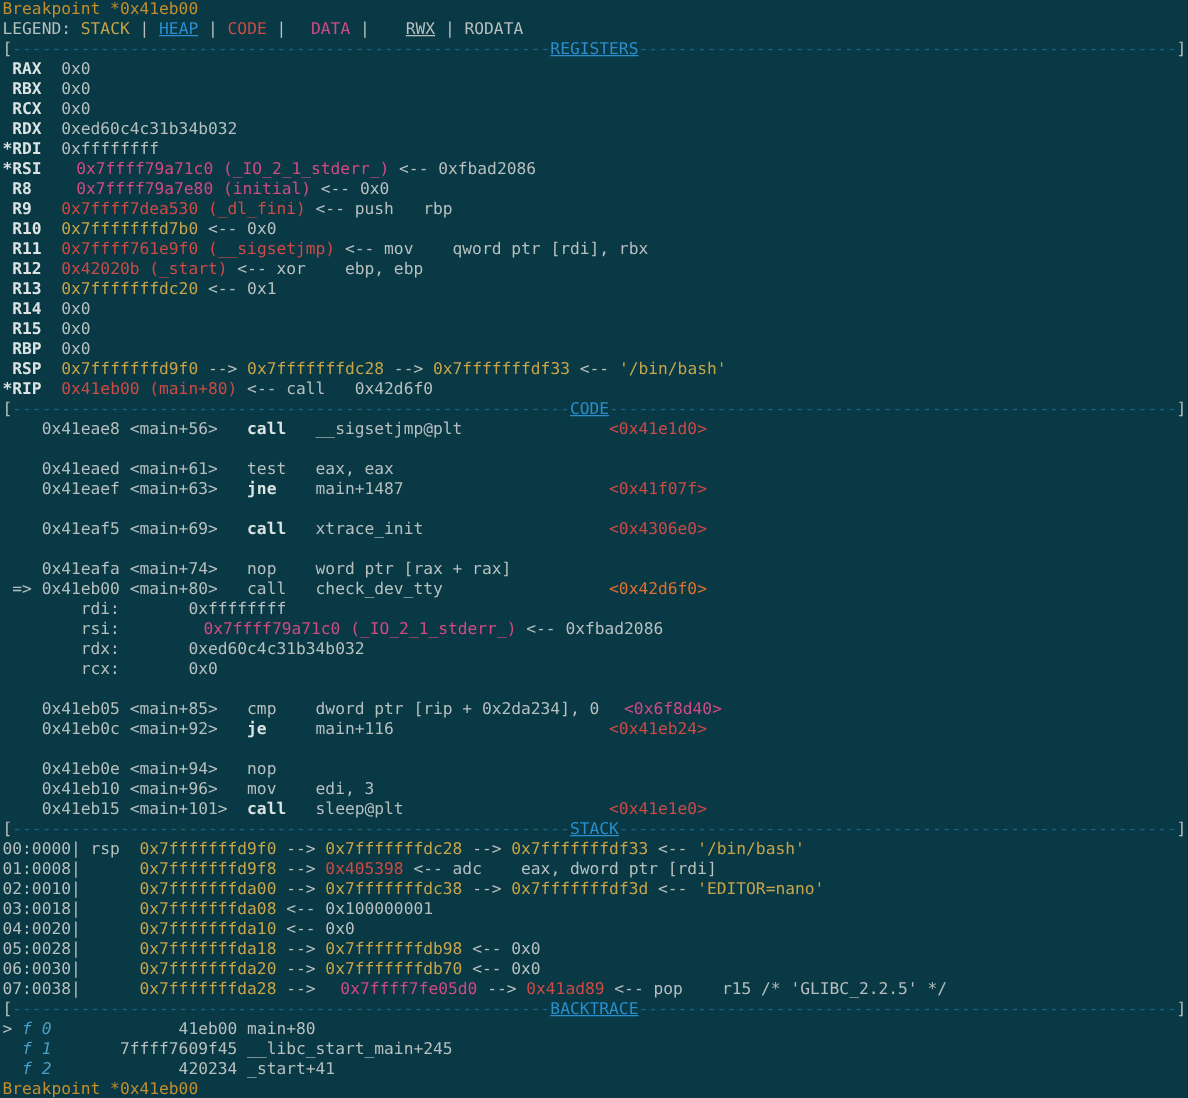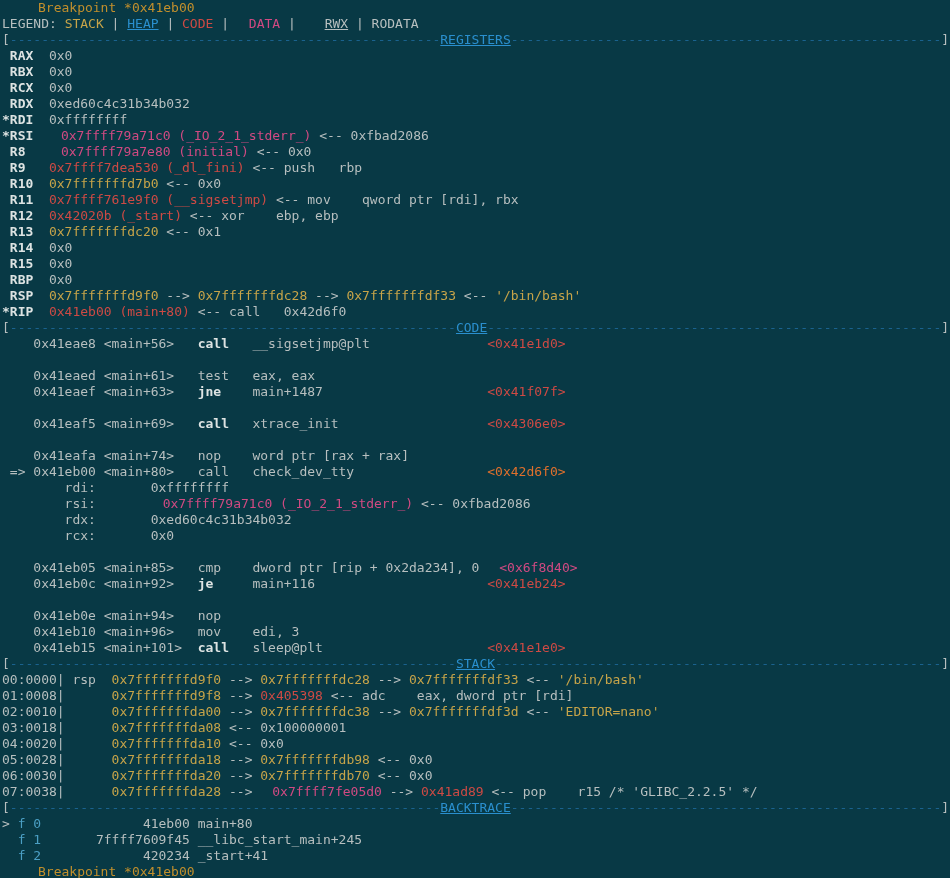--- a/index.html
+++ b/index.html
@@ -7,25 +7,25 @@
     width:950px;height:878px;overflow:hidden;
     background:var(--c-bg,#083945);
     font-family:"DejaVu Sans Mono","Liberation Mono",monospace;
     font-size:13px;line-height:16px;
   }
   #terminal{padding-left:2px;white-space:pre;cursor:text;}
   .line{height:16px;white-space:pre;}
   .s-fg{color:var(--c-fg,#b7bfbf);}
   .s-bold{color:var(--c-bold,#dde3e2);font-weight:bold;text-align:right;}
   .s-yellow{color:var(--c-yellow,#c7a449);}
-  .s-gold{color:var(--c-gold,#c28f2c);margin-left:36px;}
+  .s-gold{color:var(--c-gold,#c28f2c);}
   .s-blue{color:var(--c-blue,#2a8fce);text-decoration:underline;}
   .s-dimblue{color:var(--c-dimblue,#1a628e);}
   .s-red{color:var(--c-red,#ce4a44);}
   .s-pink{color:var(--c-pink,#d14a82);padding-left:12px;}
   .s-orange{color:var(--c-orange,#e0702c);}
-  .s-cyan{color:var(--c-cyan,#4b9fc4);}
+  .s-cyan{color:var(--c-cyan,#4b9fc4);font-style:italic;}
   .s-rwx{color:var(--c-fg,#b7bfbf);text-decoration:underline;padding-left:21px;}
 </style>
 </head>
 <body style="--c-bg: #083945; --c-fg: #b7bfbf; --c-bold: #dde3e2; --c-yellow: #c7a449; --c-gold: #c28f2c; --c-blue: #2a8fce; --c-dimblue: #1a628e; --c-red: #ce4a44; --c-pink: #d14a82; --c-orange: #e0702c; --c-cyan: #4b9fc4;">
 
 <div id="terminal" title="pwndbg-gdb-terminal"><div><div class="line"><span class="s-gold">Breakpoint *0x41eb00</span></div><div class="line"><span class="s-fg">LEGEND: </span><span class="s-yellow">STACK</span><span class="s-fg"> | </span><span class="s-blue">HEAP</span><span class="s-fg"> | </span><span class="s-red">CODE</span><span class="s-fg"> | </span><span class="s-pink">DATA</span><span class="s-fg"> | </span><span class="s-rwx">RWX</span><span class="s-fg"> | </span><span class="s-fg">RODATA</span></div></div><div><div class="line"><span class="s-fg">[</span><span class="s-dimblue">-------------------------------------------------------</span><span class="s-blue">REGISTERS</span><span class="s-dimblue">-------------------------------------------------------</span><span class="s-fg">]</span></div><div class="line"><span class="s-bold"> RAX</span><span class="s-fg">  0x0</span></div><div class="line"><span class="s-bold"> RBX</span><span class="s-fg">  0x0</span></div><div class="line"><span class="s-bold"> RCX</span><span class="s-fg">  0x0</span></div><div class="line"><span class="s-bold"> RDX</span><span class="s-fg">  0xed60c4c31b34b032</span></div><div class="line"><span class="s-bold">*RDI</span><span class="s-fg">  0xffffffff</span></div><div class="line"><span class="s-bold">*RSI</span><span class="s-fg">  </span><span class="s-pink">0x7ffff79a71c0 (_IO_2_1_stderr_)</span><span class="s-fg"> &lt;-- 0xfbad2086</span></div><div class="line"><span class="s-bold"> R8</span><span class="s-fg">   </span><span class="s-pink">0x7ffff79a7e80 (initial)</span><span class="s-fg"> &lt;-- 0x0</span></div><div class="line"><span class="s-bold"> R9</span><span class="s-fg">   </span><span class="s-red">0x7ffff7dea530 (_dl_fini)</span><span class="s-fg"> &lt;-- push   rbp</span></div><div class="line"><span class="s-bold"> R10</span><span class="s-fg">  </span><span class="s-yellow">0x7fffffffd7b0</span><span class="s-fg"> &lt;-- 0x0</span></div><div class="line"><span class="s-bold"> R11</span><span class="s-fg">  </span><span class="s-red">0x7ffff761e9f0 (__sigsetjmp)</span><span class="s-fg"> &lt;-- mov    qword ptr [rdi], rbx</span></div><div class="line"><span class="s-bold"> R12</span><span class="s-fg">  </span><span class="s-red">0x42020b (_start)</span><span class="s-fg"> &lt;-- xor    ebp, ebp</span></div><div class="line"><span class="s-bold"> R13</span><span class="s-fg">  </span><span class="s-yellow">0x7fffffffdc20</span><span class="s-fg"> &lt;-- 0x1</span></div><div class="line"><span class="s-bold"> R14</span><span class="s-fg">  0x0</span></div><div class="line"><span class="s-bold"> R15</span><span class="s-fg">  0x0</span></div><div class="line"><span class="s-bold"> RBP</span><span class="s-fg">  0x0</span></div><div class="line"><span class="s-bold"> RSP</span><span class="s-fg">  </span><span class="s-yellow">0x7fffffffd9f0</span><span class="s-fg"> --&gt; </span><span class="s-yellow">0x7fffffffdc28</span><span class="s-fg"> --&gt; </span><span class="s-yellow">0x7fffffffdf33</span><span class="s-fg"> &lt;-- </span><span class="s-yellow">'/bin/bash'</span></div><div class="line"><span class="s-bold">*RIP</span><span class="s-fg">  </span><span class="s-red">0x41eb00 (main+80)</span><span class="s-fg"> &lt;-- call   0x42d6f0</span></div></div><div><div class="line"><span class="s-fg">[</span><span class="s-dimblue">---------------------------------------------------------</span><span class="s-blue">CODE</span><span class="s-dimblue">----------------------------------------------------------</span><span class="s-fg">]</span></div><div class="line"><span class="s-fg">    0x41eae8 &lt;main+56&gt;   </span><span class="s-bold">call</span><span class="s-fg">   __sigsetjmp@plt               </span><span class="s-red">&lt;0x41e1d0&gt;</span></div><div class="line"></div><div class="line"><span class="s-fg">    0x41eaed &lt;main+61&gt;   test   eax, eax</span></div><div class="line"><span class="s-fg">    0x41eaef &lt;main+63&gt;   </span><span class="s-bold">jne</span><span class="s-fg">    main+1487                     </span><span class="s-red">&lt;0x41f07f&gt;</span></div><div class="line"></div><div class="line"><span class="s-fg">    0x41eaf5 &lt;main+69&gt;   </span><span class="s-bold">call</span><span class="s-fg">   xtrace_init                   </span><span class="s-red">&lt;0x4306e0&gt;</span></div><div class="line"></div><div class="line"><span class="s-fg">    0x41eafa &lt;main+74&gt;   nop    word ptr [rax + rax]</span></div><div class="line"><span class="s-fg"> =&gt; 0x41eb00 &lt;main+80&gt;   call   check_dev_tty                 </span><span class="s-orange">&lt;0x42d6f0&gt;</span></div><div class="line"><span class="s-fg">        rdi:       0xffffffff</span></div><div class="line"><span class="s-fg">        rsi:       </span><span class="s-pink">0x7ffff79a71c0 (_IO_2_1_stderr_)</span><span class="s-fg"> &lt;-- 0xfbad2086</span></div><div class="line"><span class="s-fg">        rdx:       0xed60c4c31b34b032</span></div><div class="line"><span class="s-fg">        rcx:       0x0</span></div><div class="line"></div><div class="line"><span class="s-fg">    0x41eb05 &lt;main+85&gt;   cmp    dword ptr [rip + 0x2da234], 0 </span><span class="s-pink">&lt;0x6f8d40&gt;</span></div><div class="line"><span class="s-fg">    0x41eb0c &lt;main+92&gt;   </span><span class="s-bold">je</span><span class="s-fg">     main+116                      </span><span class="s-red">&lt;0x41eb24&gt;</span></div><div class="line"></div><div class="line"><span class="s-fg">    0x41eb0e &lt;main+94&gt;   nop</span></div><div class="line"><span class="s-fg">    0x41eb10 &lt;main+96&gt;   mov    edi, 3</span></div><div class="line"><span class="s-fg">    0x41eb15 &lt;main+101&gt;  </span><span class="s-bold">call</span><span class="s-fg">   sleep@plt                     </span><span class="s-red">&lt;0x41e1e0&gt;</span></div></div><div><div class="line"><span class="s-fg">[</span><span class="s-dimblue">---------------------------------------------------------</span><span class="s-blue">STACK</span><span class="s-dimblue">---------------------------------------------------------</span><span class="s-fg">]</span></div><div class="line"><span class="s-fg">00:0000| rsp  </span><span class="s-yellow">0x7fffffffd9f0</span><span class="s-fg"> --&gt; </span><span class="s-yellow">0x7fffffffdc28</span><span class="s-fg"> --&gt; </span><span class="s-yellow">0x7fffffffdf33</span><span class="s-fg"> &lt;-- </span><span class="s-yellow">'/bin/bash'</span></div><div class="line"><span class="s-fg">01:0008|      </span><span class="s-yellow">0x7fffffffd9f8</span><span class="s-fg"> --&gt; </span><span class="s-red">0x405398</span><span class="s-fg"> &lt;-- adc    eax, dword ptr [rdi]</span></div><div class="line"><span class="s-fg">02:0010|      </span><span class="s-yellow">0x7fffffffda00</span><span class="s-fg"> --&gt; </span><span class="s-yellow">0x7fffffffdc38</span><span class="s-fg"> --&gt; </span><span class="s-yellow">0x7fffffffdf3d</span><span class="s-fg"> &lt;-- </span><span class="s-yellow">'EDITOR=nano'</span></div><div class="line"><span class="s-fg">03:0018|      </span><span class="s-yellow">0x7fffffffda08</span><span class="s-fg"> &lt;-- 0x100000001</span></div><div class="line"><span class="s-fg">04:0020|      </span><span class="s-yellow">0x7fffffffda10</span><span class="s-fg"> &lt;-- 0x0</span></div><div class="line"><span class="s-fg">05:0028|      </span><span class="s-yellow">0x7fffffffda18</span><span class="s-fg"> --&gt; </span><span class="s-yellow">0x7fffffffdb98</span><span class="s-fg"> &lt;-- 0x0</span></div><div class="line"><span class="s-fg">06:0030|      </span><span class="s-yellow">0x7fffffffda20</span><span class="s-fg"> --&gt; </span><span class="s-yellow">0x7fffffffdb70</span><span class="s-fg"> &lt;-- 0x0</span></div><div class="line"><span class="s-fg">07:0038|      </span><span class="s-yellow">0x7fffffffda28</span><span class="s-fg"> --&gt; </span><span class="s-pink">0x7ffff7fe05d0</span><span class="s-fg"> --&gt; </span><span class="s-red">0x41ad89</span><span class="s-fg"> &lt;-- pop    r15 /* 'GLIBC_2.2.5' */</span></div></div><div><div class="line"><span class="s-fg">[</span><span class="s-dimblue">-------------------------------------------------------</span><span class="s-blue">BACKTRACE</span><span class="s-dimblue">-------------------------------------------------------</span><span class="s-fg">]</span></div><div class="line"><span class="s-fg">&gt; </span><span class="s-cyan">f 0</span><span class="s-fg">             41eb00 main+80</span></div><div class="line"><span class="s-fg">  </span><span class="s-cyan">f 1</span><span class="s-fg">       7ffff7609f45 __libc_start_main+245</span></div><div class="line"><span class="s-fg">  </span><span class="s-cyan">f 2</span><span class="s-fg">             420234 _start+41</span></div></div><div><div class="line"><span class="s-gold">Breakpoint *0x41eb00</span></div></div></div>
 
 </body></html>

